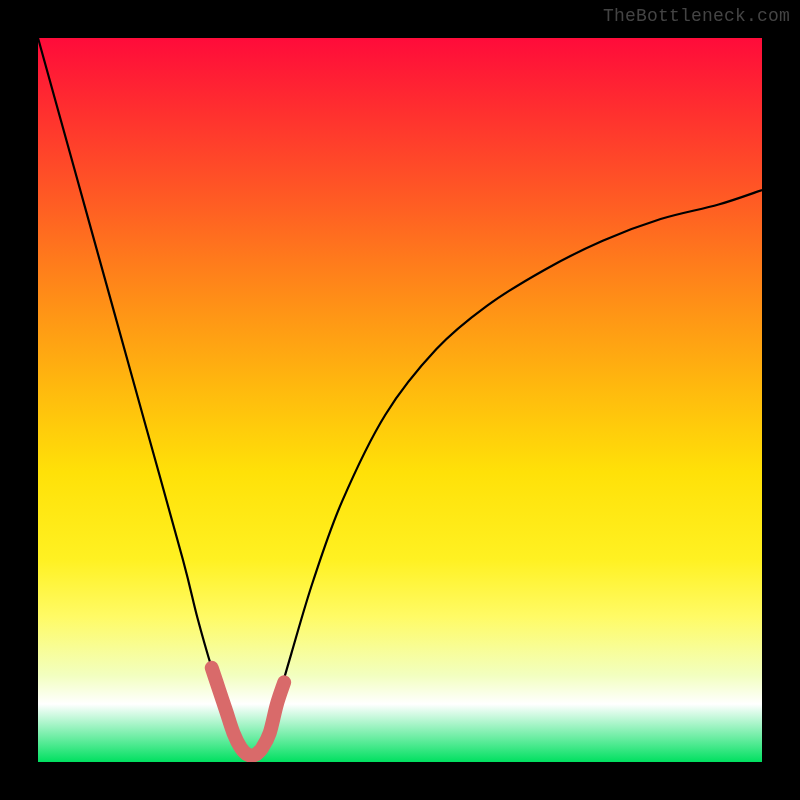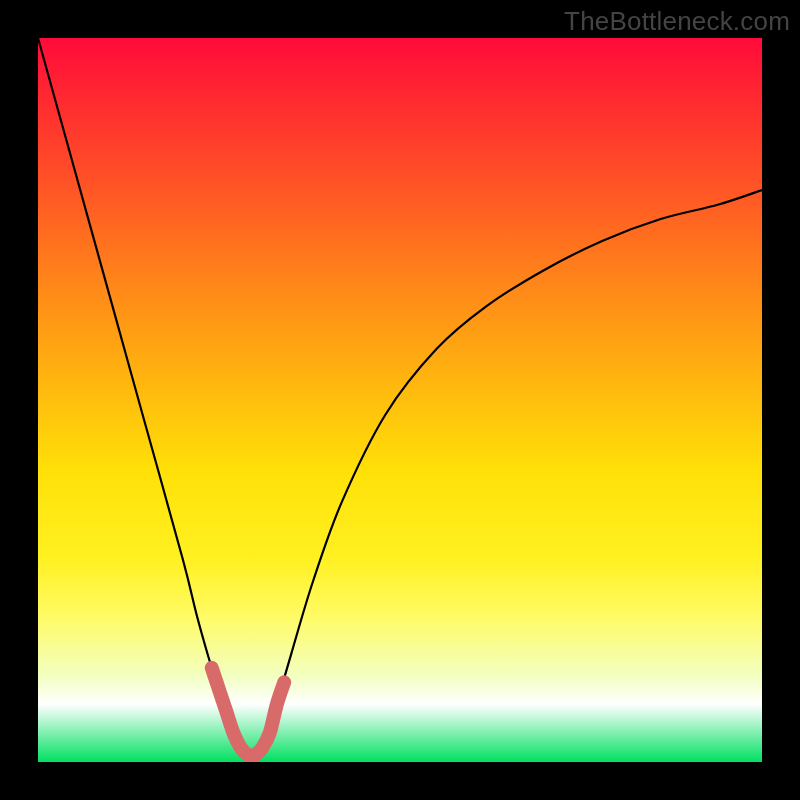--- a/index.html
+++ b/index.html
@@ -32,22 +32,22 @@
       #fffb66 80%,
       #f2ffbf 88%,
       #ffffff 92%,
       #00e060 100%
     );
   }
   .watermark {
     position: absolute;
     top: 6px;
     right: 10px;
-    font-family: Liberation Sans, sans-serif;
-    font-size: 26px;
+    font-family: Liberation Mono, monospace;
+    font-size: 18px;
     color: #444;
     letter-spacing: 0.2px;
     user-select: none;
   }
   svg.curve {
     position: absolute;
     inset: 0;
   }
 </style>
 </head>

